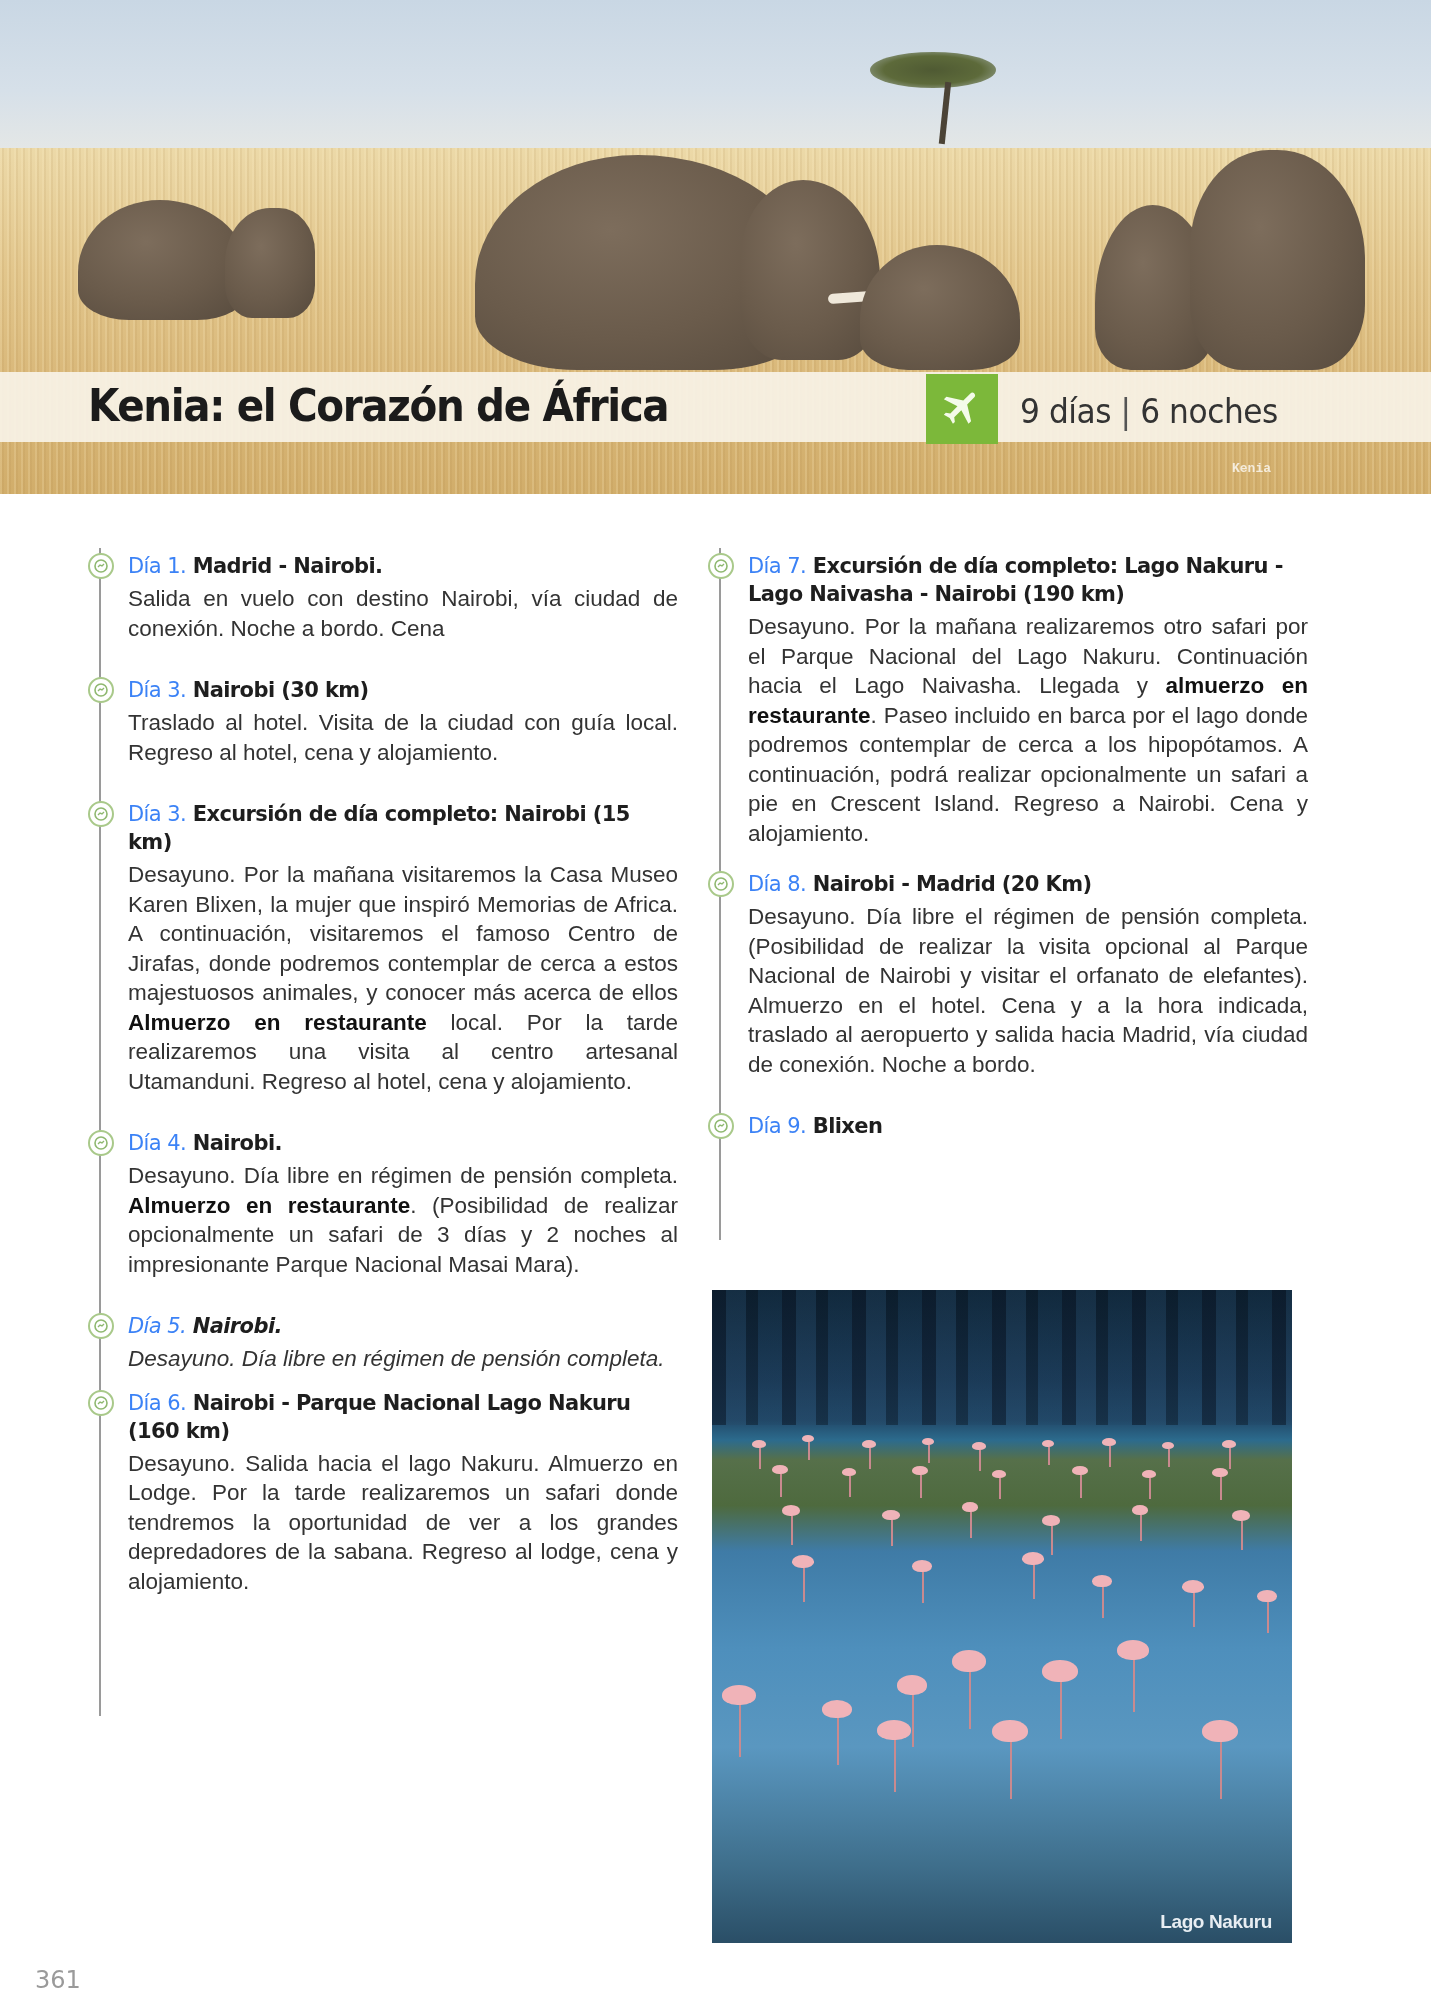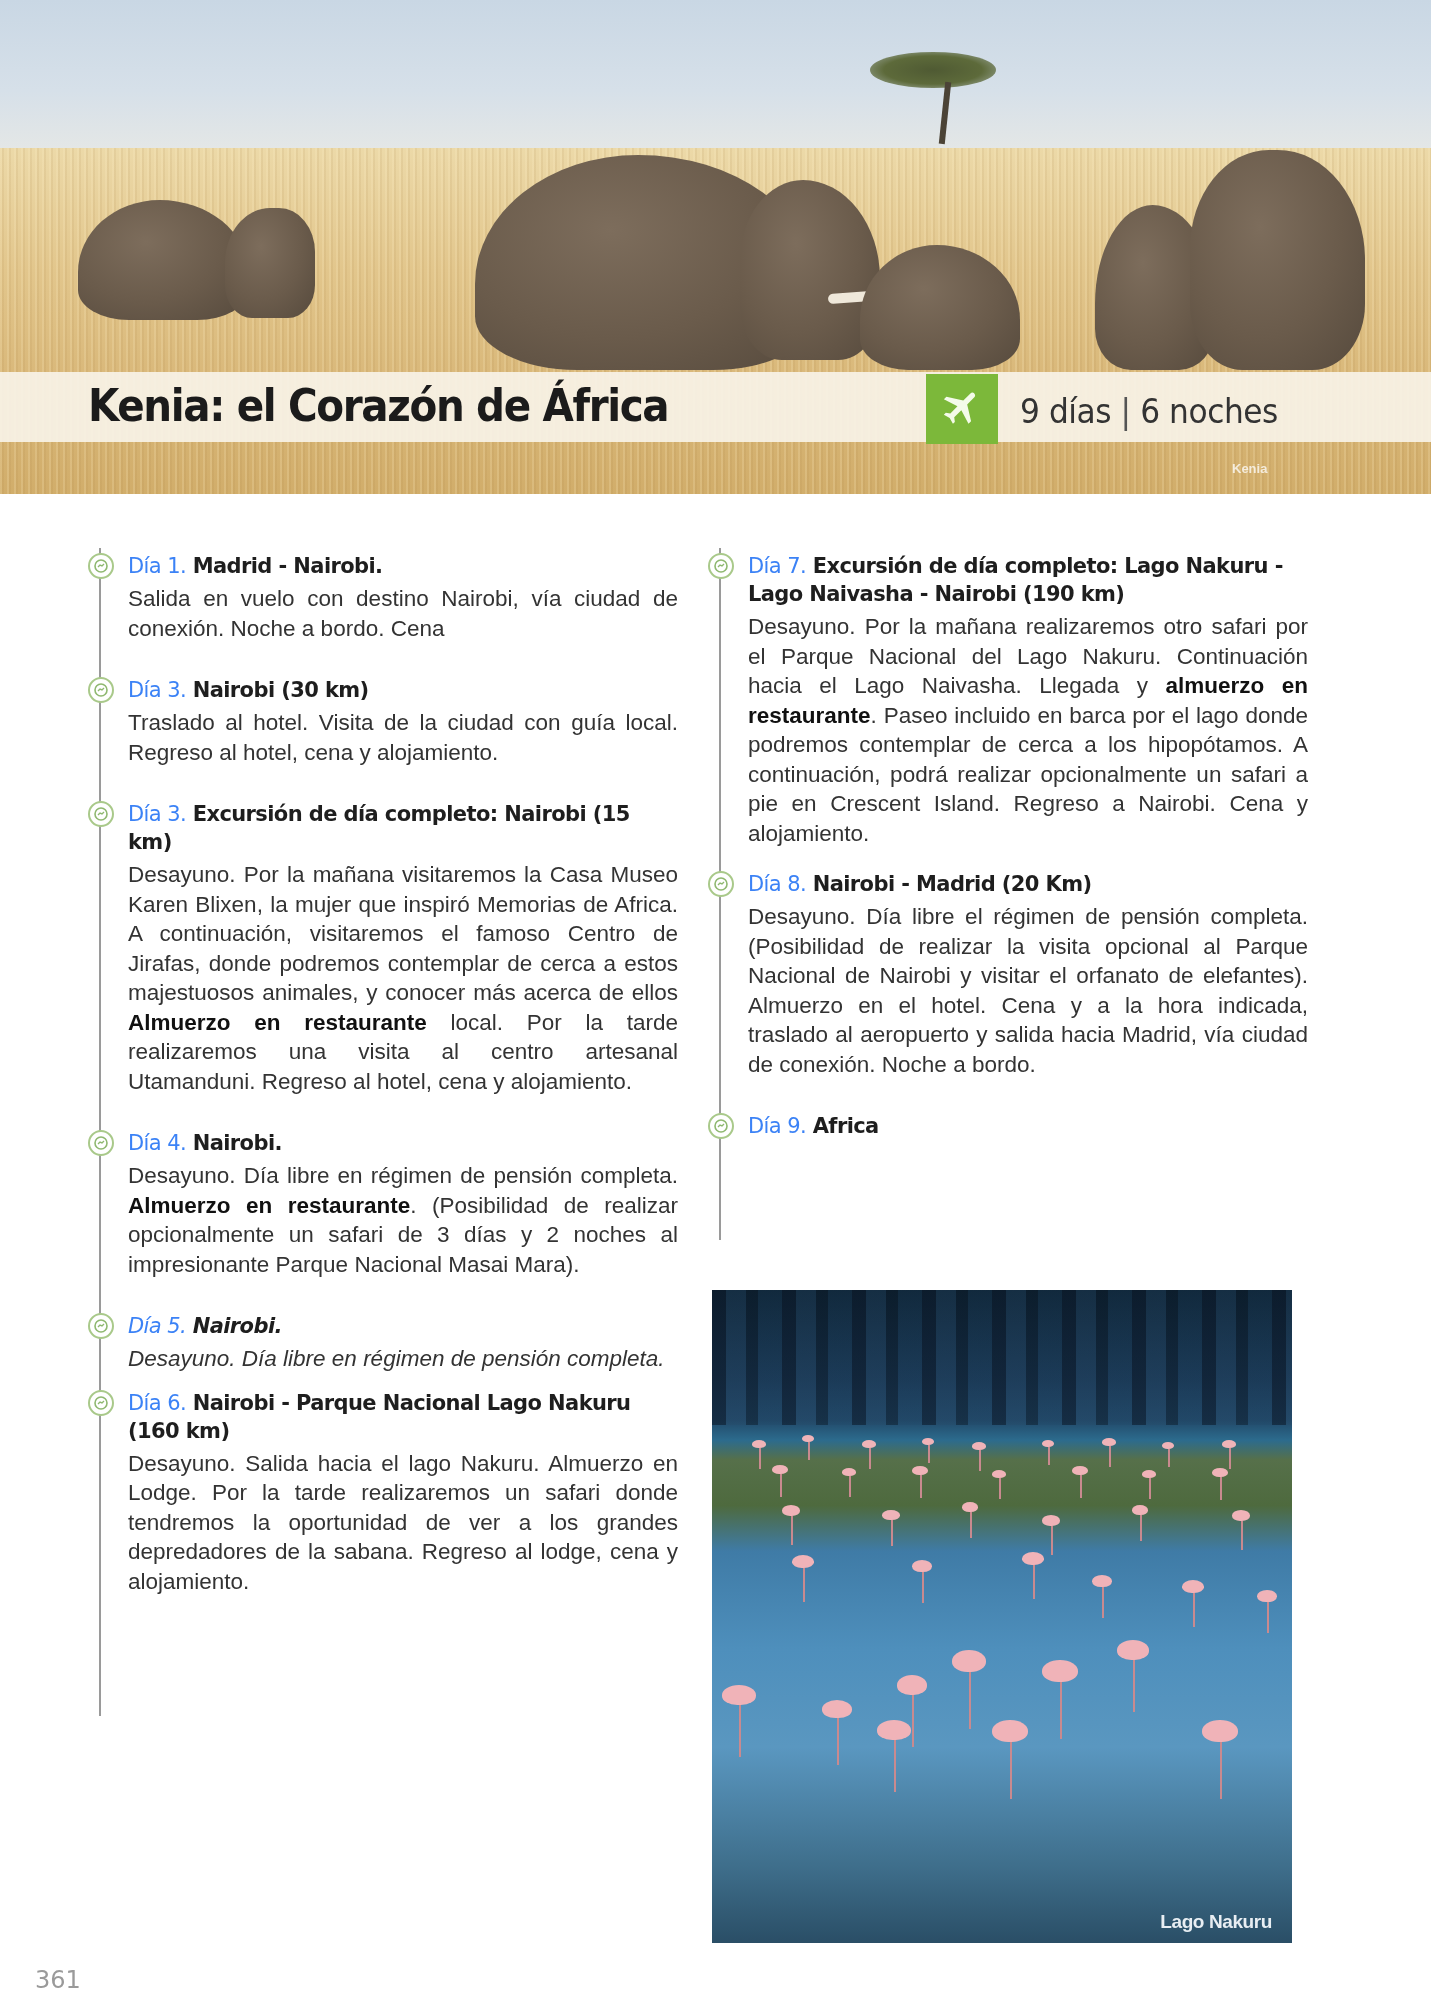--- a/index.html
+++ b/index.html
@@ -35,21 +35,21 @@
 
   .title-band { position: absolute; left: 0; top: 372px; width: 1431px; height: 70px;
     background: rgba(248, 242, 230, 0.93); }
   .title-text { position: absolute; left: 88px; top: 376px; font-family: "DejaVu Sans", sans-serif; font-weight: bold;
     font-size: 44px; color: #1b1b1b; letter-spacing: -1.5px; transform: scaleX(0.92); transform-origin: left; line-height: 60px; }
   .plane-box { position: absolute; left: 926px; top: 374px; width: 72px; height: 70px; background: #7cb83a;
     display: flex; align-items: center; justify-content: center; }
   .duration { position: absolute; left: 1020px; top: 384px; font-family: "DejaVu Sans", sans-serif; font-size: 34px;
     color: #333; line-height: 54px; letter-spacing: -0.5px; transform: scaleX(0.92); transform-origin: left; }
   .duration .sep { color: #555; }
-  .hero-caption { position: absolute; left: 1232px; top: 461px; font-size: 13px; color: rgba(255,255,255,0.75); font-weight: bold; }
+  .hero-caption { position: absolute; left: 1232px; top: 461px; font-size: 13px; color: rgba(255,255,255,0.75); font-weight: bold; font-family: Liberation Mono, monospace; }
 
   
   .col { position: absolute; top: 552px; }
   .col-left { left: 88px; width: 590px; }
   .col-right { left: 708px; width: 600px; }
   .timeline-line { position: absolute; width: 2px; background: #9a9a9a; }
   .tl-left { left: 99px; top: 548px; height: 1168px; }
   .tl-right { left: 719px; top: 548px; height: 692px; }
 
   .day { position: relative; padding-left: 40px; }
@@ -201,21 +201,21 @@
       <div class="day-title"><span class="day-num">Día 8.</span> <span>Nairobi - Madrid (20 Km)</span></div>
       <p class="day-body"><span>Desayuno. Día libre el régimen de pensión completa. (Posibilidad de realizar la visita opcional al Parque Nacional de Nairobi y visitar el orfanato de elefantes). Almuerzo en el hotel. Cena y a la hora indicada, traslado al aeropuerto y salida hacia Madrid, vía ciudad de conexión. Noche a bordo.</span></p>
     </div>
     <div class="day" style="margin-top: 33px;">
       <span class="day-icon">
         <svg width="16" height="16" viewBox="0 0 16 16">
           <circle cx="8" cy="8" r="6" fill="none" stroke="#8fb870" stroke-width="1.6"></circle>
           <path d="M5 9 L7 7 L9 8 L11 6" fill="none" stroke="#8fb870" stroke-width="1.4"></path>
         </svg>
       </span>
-      <div class="day-title"><span class="day-num">Día 9.</span> <span>Africa</span></div>
+      <div class="day-title"><span class="day-num">Día 9.</span> <span>Blixen</span></div>
     </div>
   </div>
 
 <div class="photo" id="photo">
   <div class="trees"></div>
   <div class="photo-caption">Lago Nakuru</div>
 <div class="flamingo" style="left: 40px; top: 150px; width: 14px; height: 8px;"></div>
     <div class="flamingo-leg" style="left: 47px; top: 158px; height: 20.8px;"></div>
     <div class="flamingo" style="left: 90px; top: 145px; width: 12px; height: 7px;"></div>
     <div class="flamingo-leg" style="left: 96px; top: 152px; height: 18.2px;"></div>

